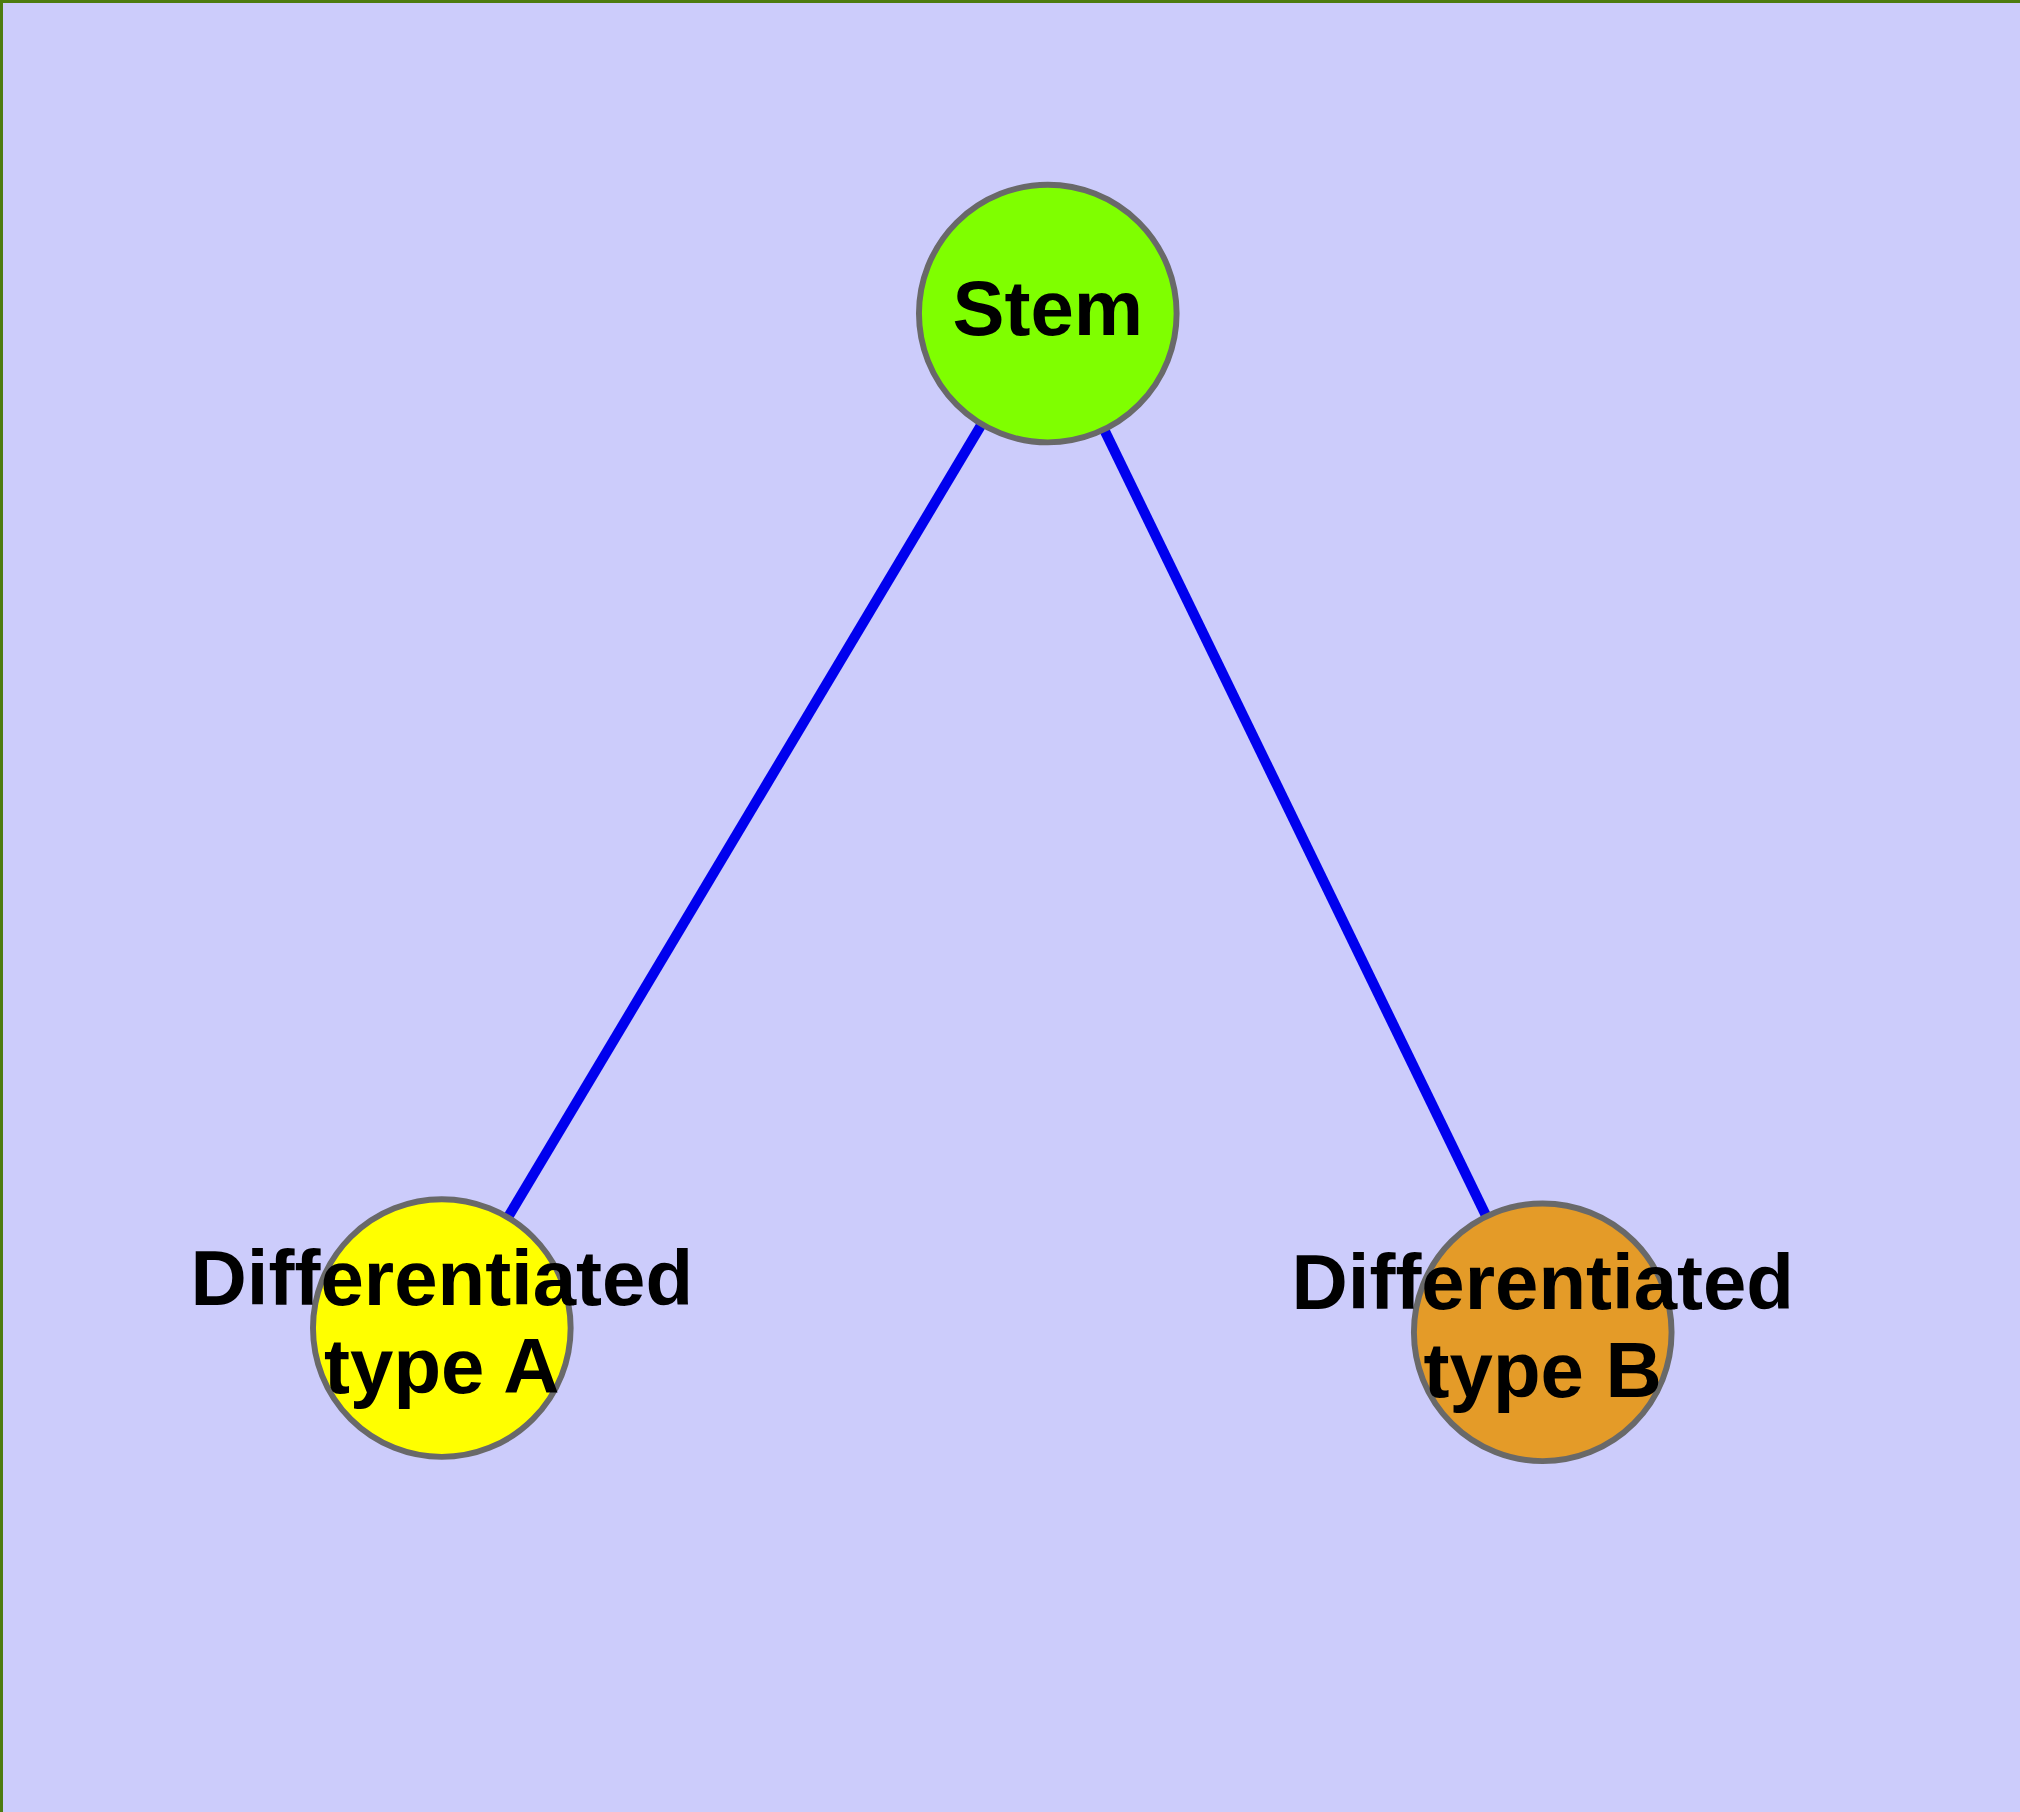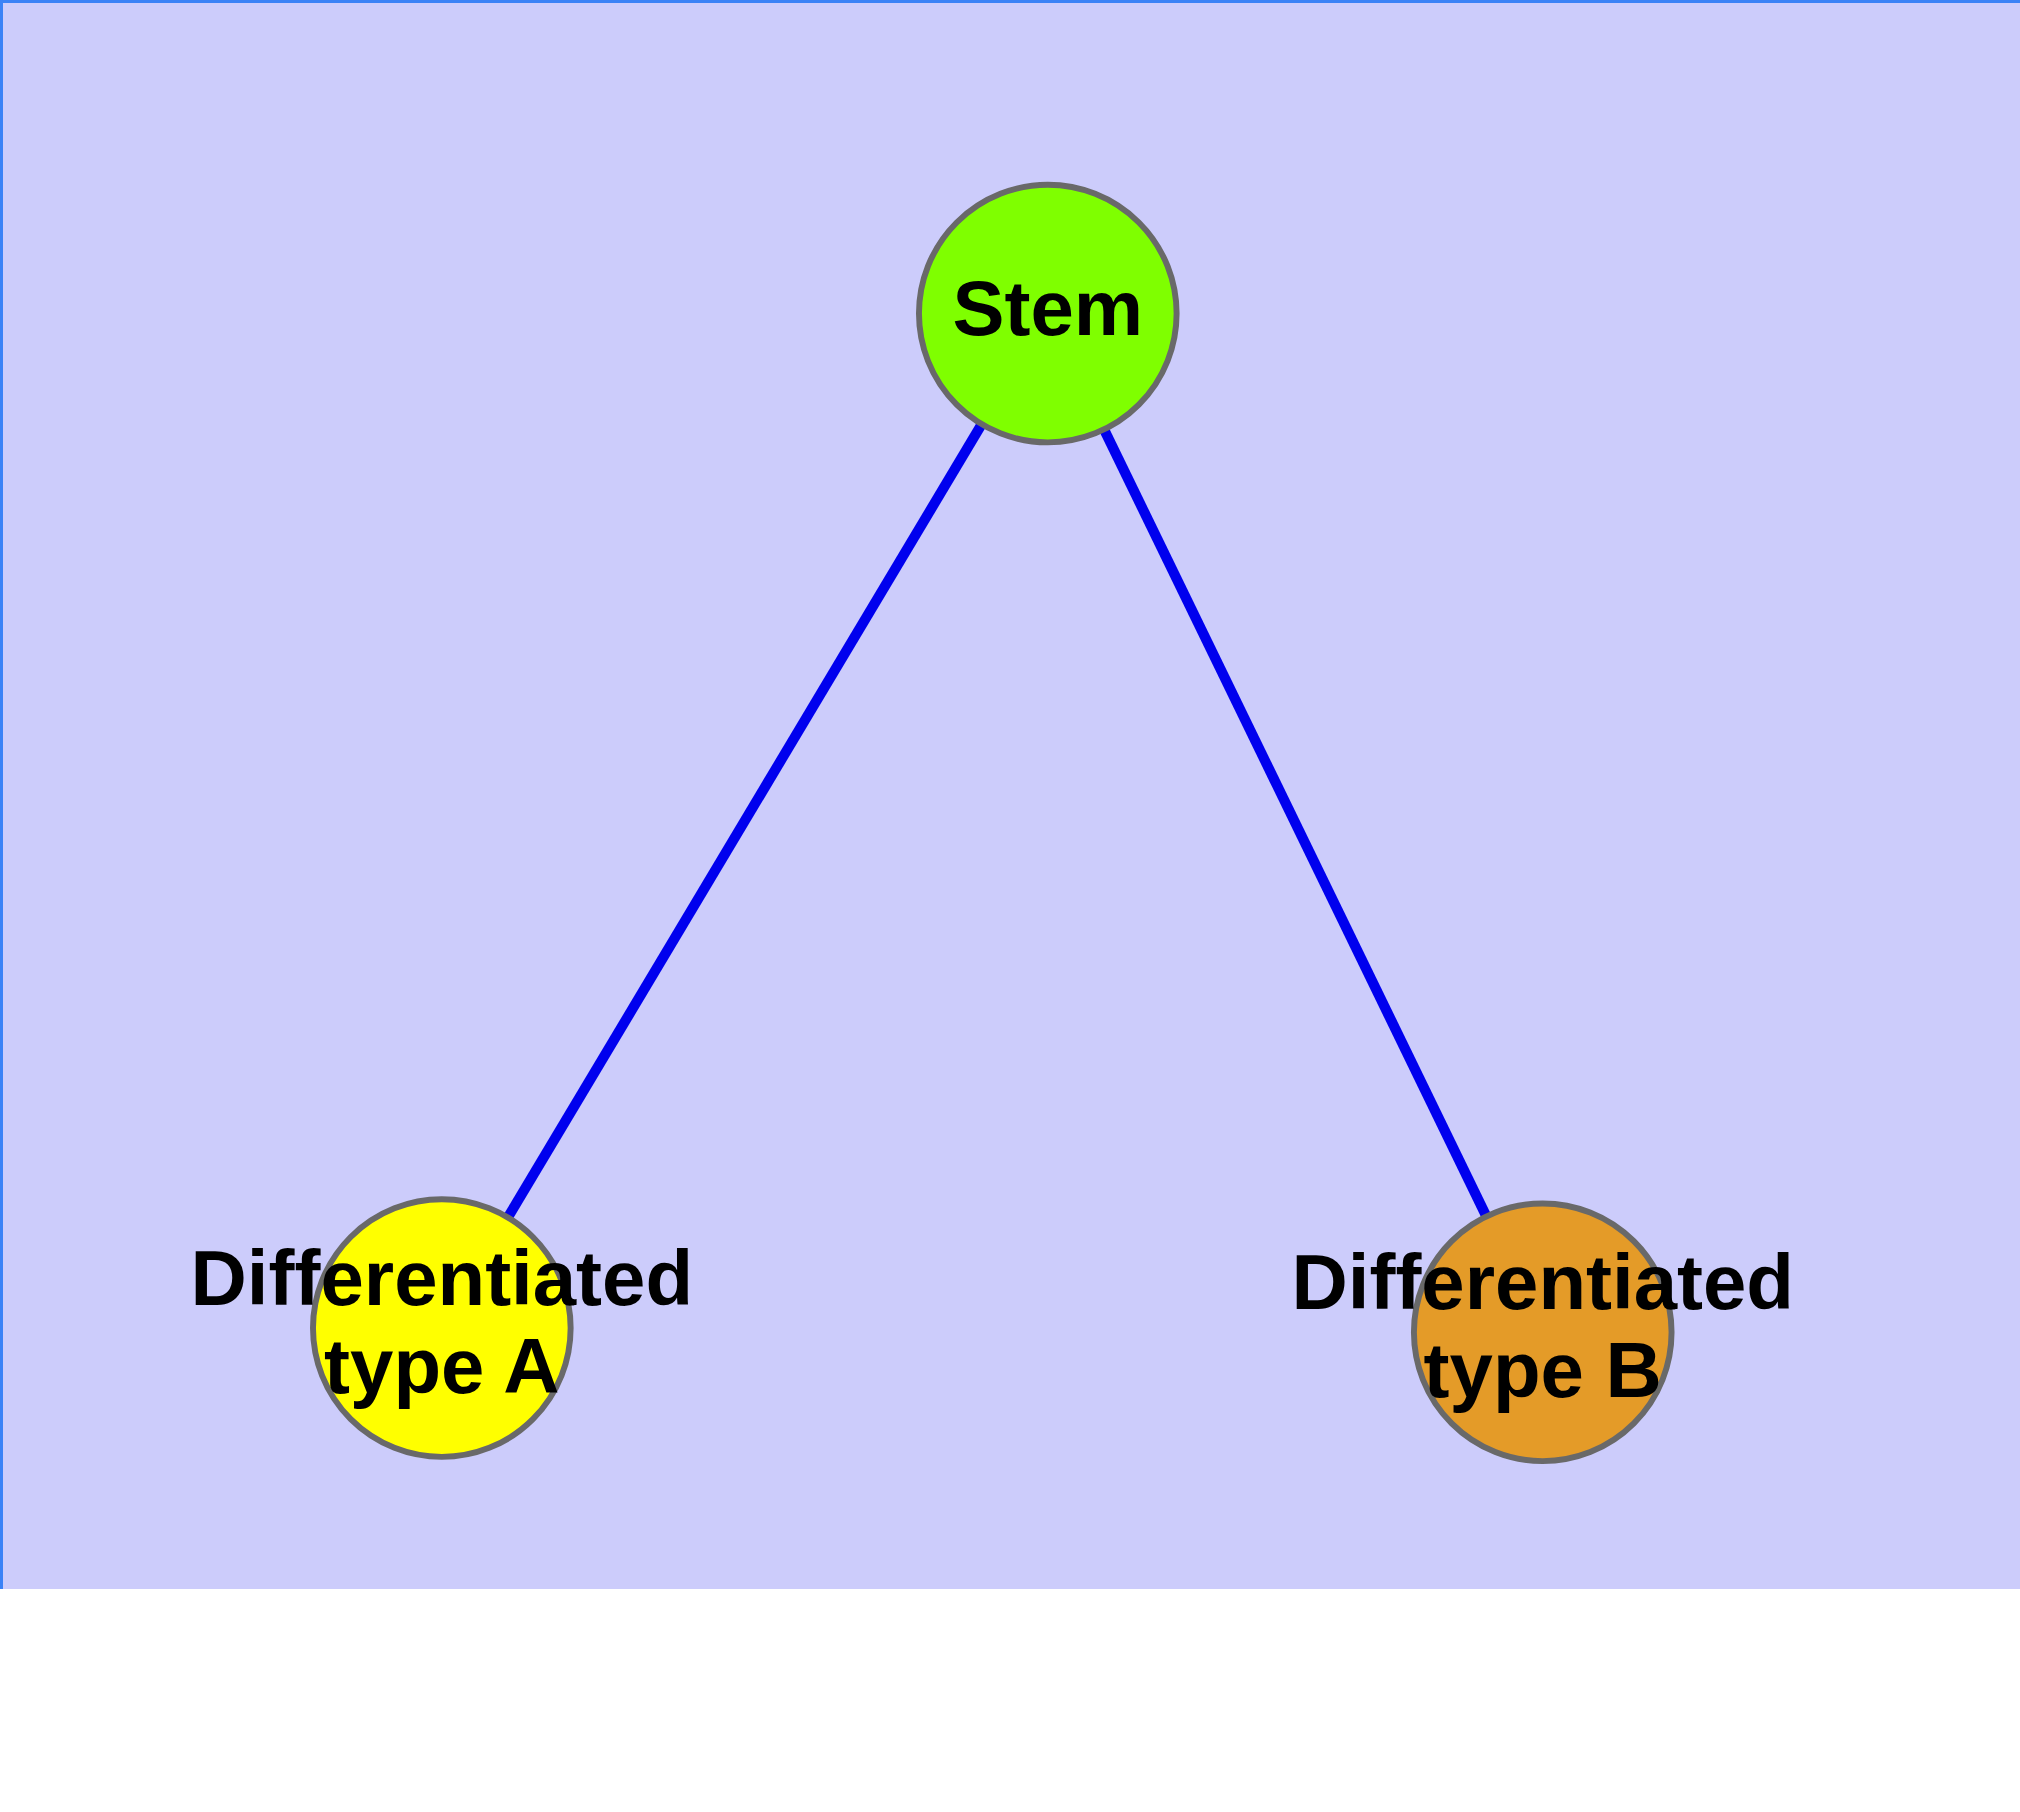--- a/index.html
+++ b/index.html
@@ -47,21 +47,21 @@
     font-size: 92px;
     fill: #000000;
     text-anchor: middle;
     dominant-baseline: middle;
     paint-order: normal;
   }
 </style>
 </head>
 <body>
 
-<div id="canvas" style="width: 2021px; height: 1589px; background: #3b82f6;">
+<div id="canvas" style="width: 2021px; height: 1812px; background: #4d7c0f;">
 
   <div id="plot-area" style="background: rgb(204, 204, 251); width: 2017px; height: 1809px;"></div>
 
   <svg id="graph-svg" viewBox="0 0 2384 2138" xmlns="http://www.w3.org/2000/svg">
 
     <g>
       <line class="edge-line" x1="1158.0533056915192" y1="500.4925777444076" x2="598.9466943084807" y2="1436.5074222555925" stroke="#0000ee" stroke-width="12"></line>
       <line class="edge-line" x1="1302.4251784898322" y1="506.71757627530536" x2="1753.5748215101678" y2="1435.2824237246946" stroke="#0000ee" stroke-width="12"></line>
     </g>
 

